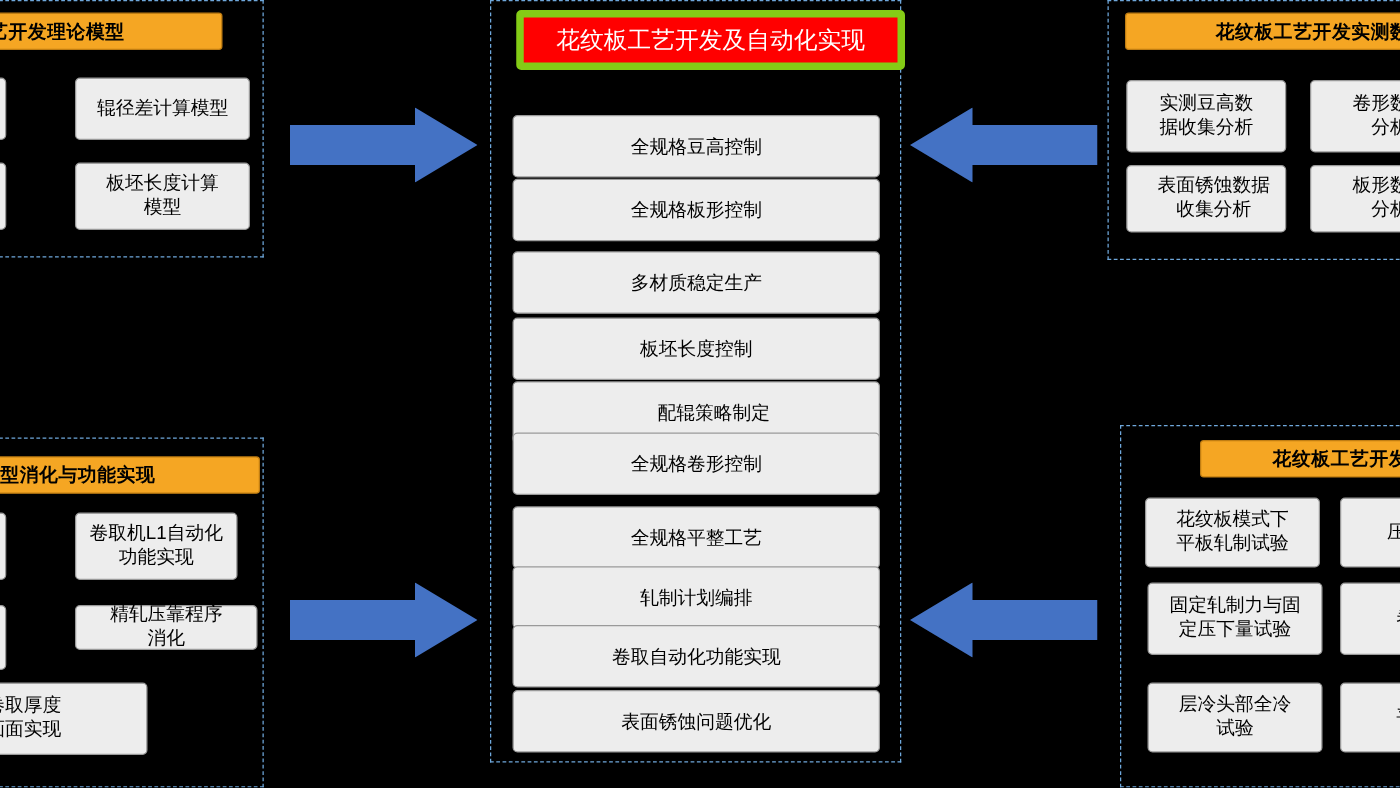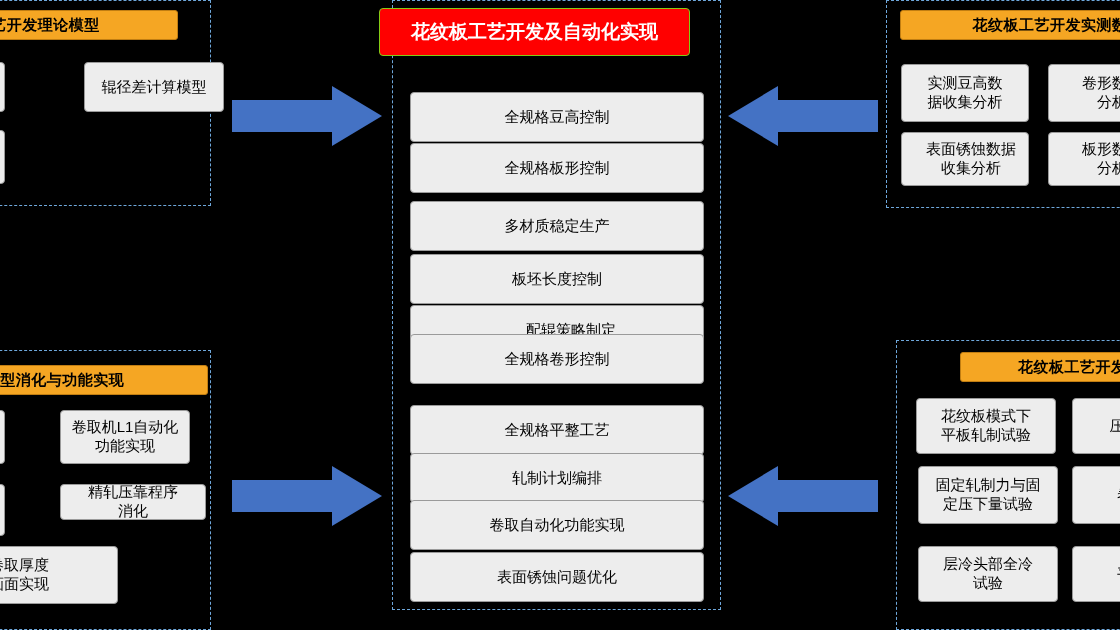--- a/index.html
+++ b/index.html
@@ -18,46 +18,47 @@
   .node{
     position:absolute;background:#ededed;color:#000;border:1px solid #9a9a9a;
     border-radius:4px;display:flex;align-items:center;justify-content:center;
     text-align:center;font-size:15px;line-height:1.25;box-sizing:border-box;
     padding:2px 4px;
   }
 
   
   .center-panel{position:absolute;left:392px;top:0px;width:329px;height:610px;border:1px dashed #6fa8dc;box-sizing:border-box;}
   .center-title{
-    position:absolute;left:379px;top:8px;width:311px;height:48px;background:#ff0000;color:#fff;
-    border:1px solid #84cc16;border-radius:4px;display:flex;align-items:center;justify-content:center;
-    font-size:19px;font-weight:bold;box-sizing:border-box;
+    position:absolute;left:413px;top:8px;width:311px;height:48px;background:#ff0000;color:#fff;
+    border:6px solid #84cc16;border-radius:4px;display:flex;align-items:center;justify-content:center;
+    font-size:19px;font-weight:normal;box-sizing:border-box;
   }
   .center-item{
     position:absolute;left:410px;width:294px;height:50px;background:#ededed;color:#000;
     border:1px solid #9a9a9a;border-radius:4px;display:flex;align-items:center;justify-content:center;
     font-size:15px;box-sizing:border-box;
   }
 
   
   .arrow{position:absolute;}
   .arrow svg{display:block;}
 </style>
 </head>
 <body>
 
 <div class="stage">
 
   <div class="group" style="left:-120px;top:0px;width:331px;height:206px;"></div>
   <div class="grp-title" style="left:-118px;top:10px;width:296px;height:30px;">板工艺开发理论模型</div>
   <div class="node" style="left:-110px;top:62px;width:115px;height:50px;white-space:pre-line;">化制
 型</div>
-  <div class="node" style="left:60px;top:62px;width:140px;height:50px;margin-left:24px;">辊径差计算模型</div>
+  <div class="node" style="left:60px;top:62px;width:140px;height:50px;">辊径差计算模型</div>
   <div class="node" style="left:-110px;top:130px;width:115px;height:54px;white-space:pre-line;">系数
 型</div>
+  <div class="node" style="left:60px;top:130px;width:140px;height:54px;">板坯长度计算<br>模型</div>
 
   <div class="group" style="left:886px;top:0px;width:354px;height:208px;"></div>
   <div class="grp-title" style="left:900px;top:10px;width:300px;height:30px;">花纹板工艺开发实测数</div>
   <div class="node" style="left:901px;top:64px;width:128px;height:58px;">实测豆高数<br>据收集分析</div>
   <div class="node" style="left:1048px;top:64px;width:128px;height:58px;">卷形数据<br>分析</div>
   <div class="node" style="left:901px;top:132px;width:128px;height:54px;padding-left:16px;">表面锈蚀数据<br>收集分析</div>
   <div class="node" style="left:1048px;top:132px;width:128px;height:54px;">板形数据<br>分析</div>
 
   <div class="group" style="left:-120px;top:350px;width:331px;height:280px;"></div>
   <div class="grp-title" style="left:-130px;top:365px;width:338px;height:30px;">动化模型消化与功能实现</div>
@@ -101,19 +102,19 @@
   </div>
 
   <div class="center-panel"></div>
   <div class="center-title">花纹板工艺开发及自动化实现</div>
 
   <div class="center-item" style="top:92px;">全规格豆高控制</div>
   <div class="center-item" style="top:143px;">全规格板形控制</div>
   <div class="center-item" style="top:201px;">多材质稳定生产</div>
   <div class="center-item" style="top:254px;">板坯长度控制</div>
   <div class="center-item" style="top:305px;padding-left:28px;">配辊策略制定</div>
-  <div class="center-item" style="top:334px;">全规格卷形控制</div>
+  <div class="center-item" style="top:346px;">全规格卷形控制</div>
   <div class="center-item" style="top:405px;">全规格平整工艺</div>
   <div class="center-item" style="top:453px;">轧制计划编排</div>
   <div class="center-item" style="top:500px;">卷取自动化功能实现</div>
   <div class="center-item" style="top:552px;">表面锈蚀问题优化</div>
 
 </div>
 
 </body></html>

